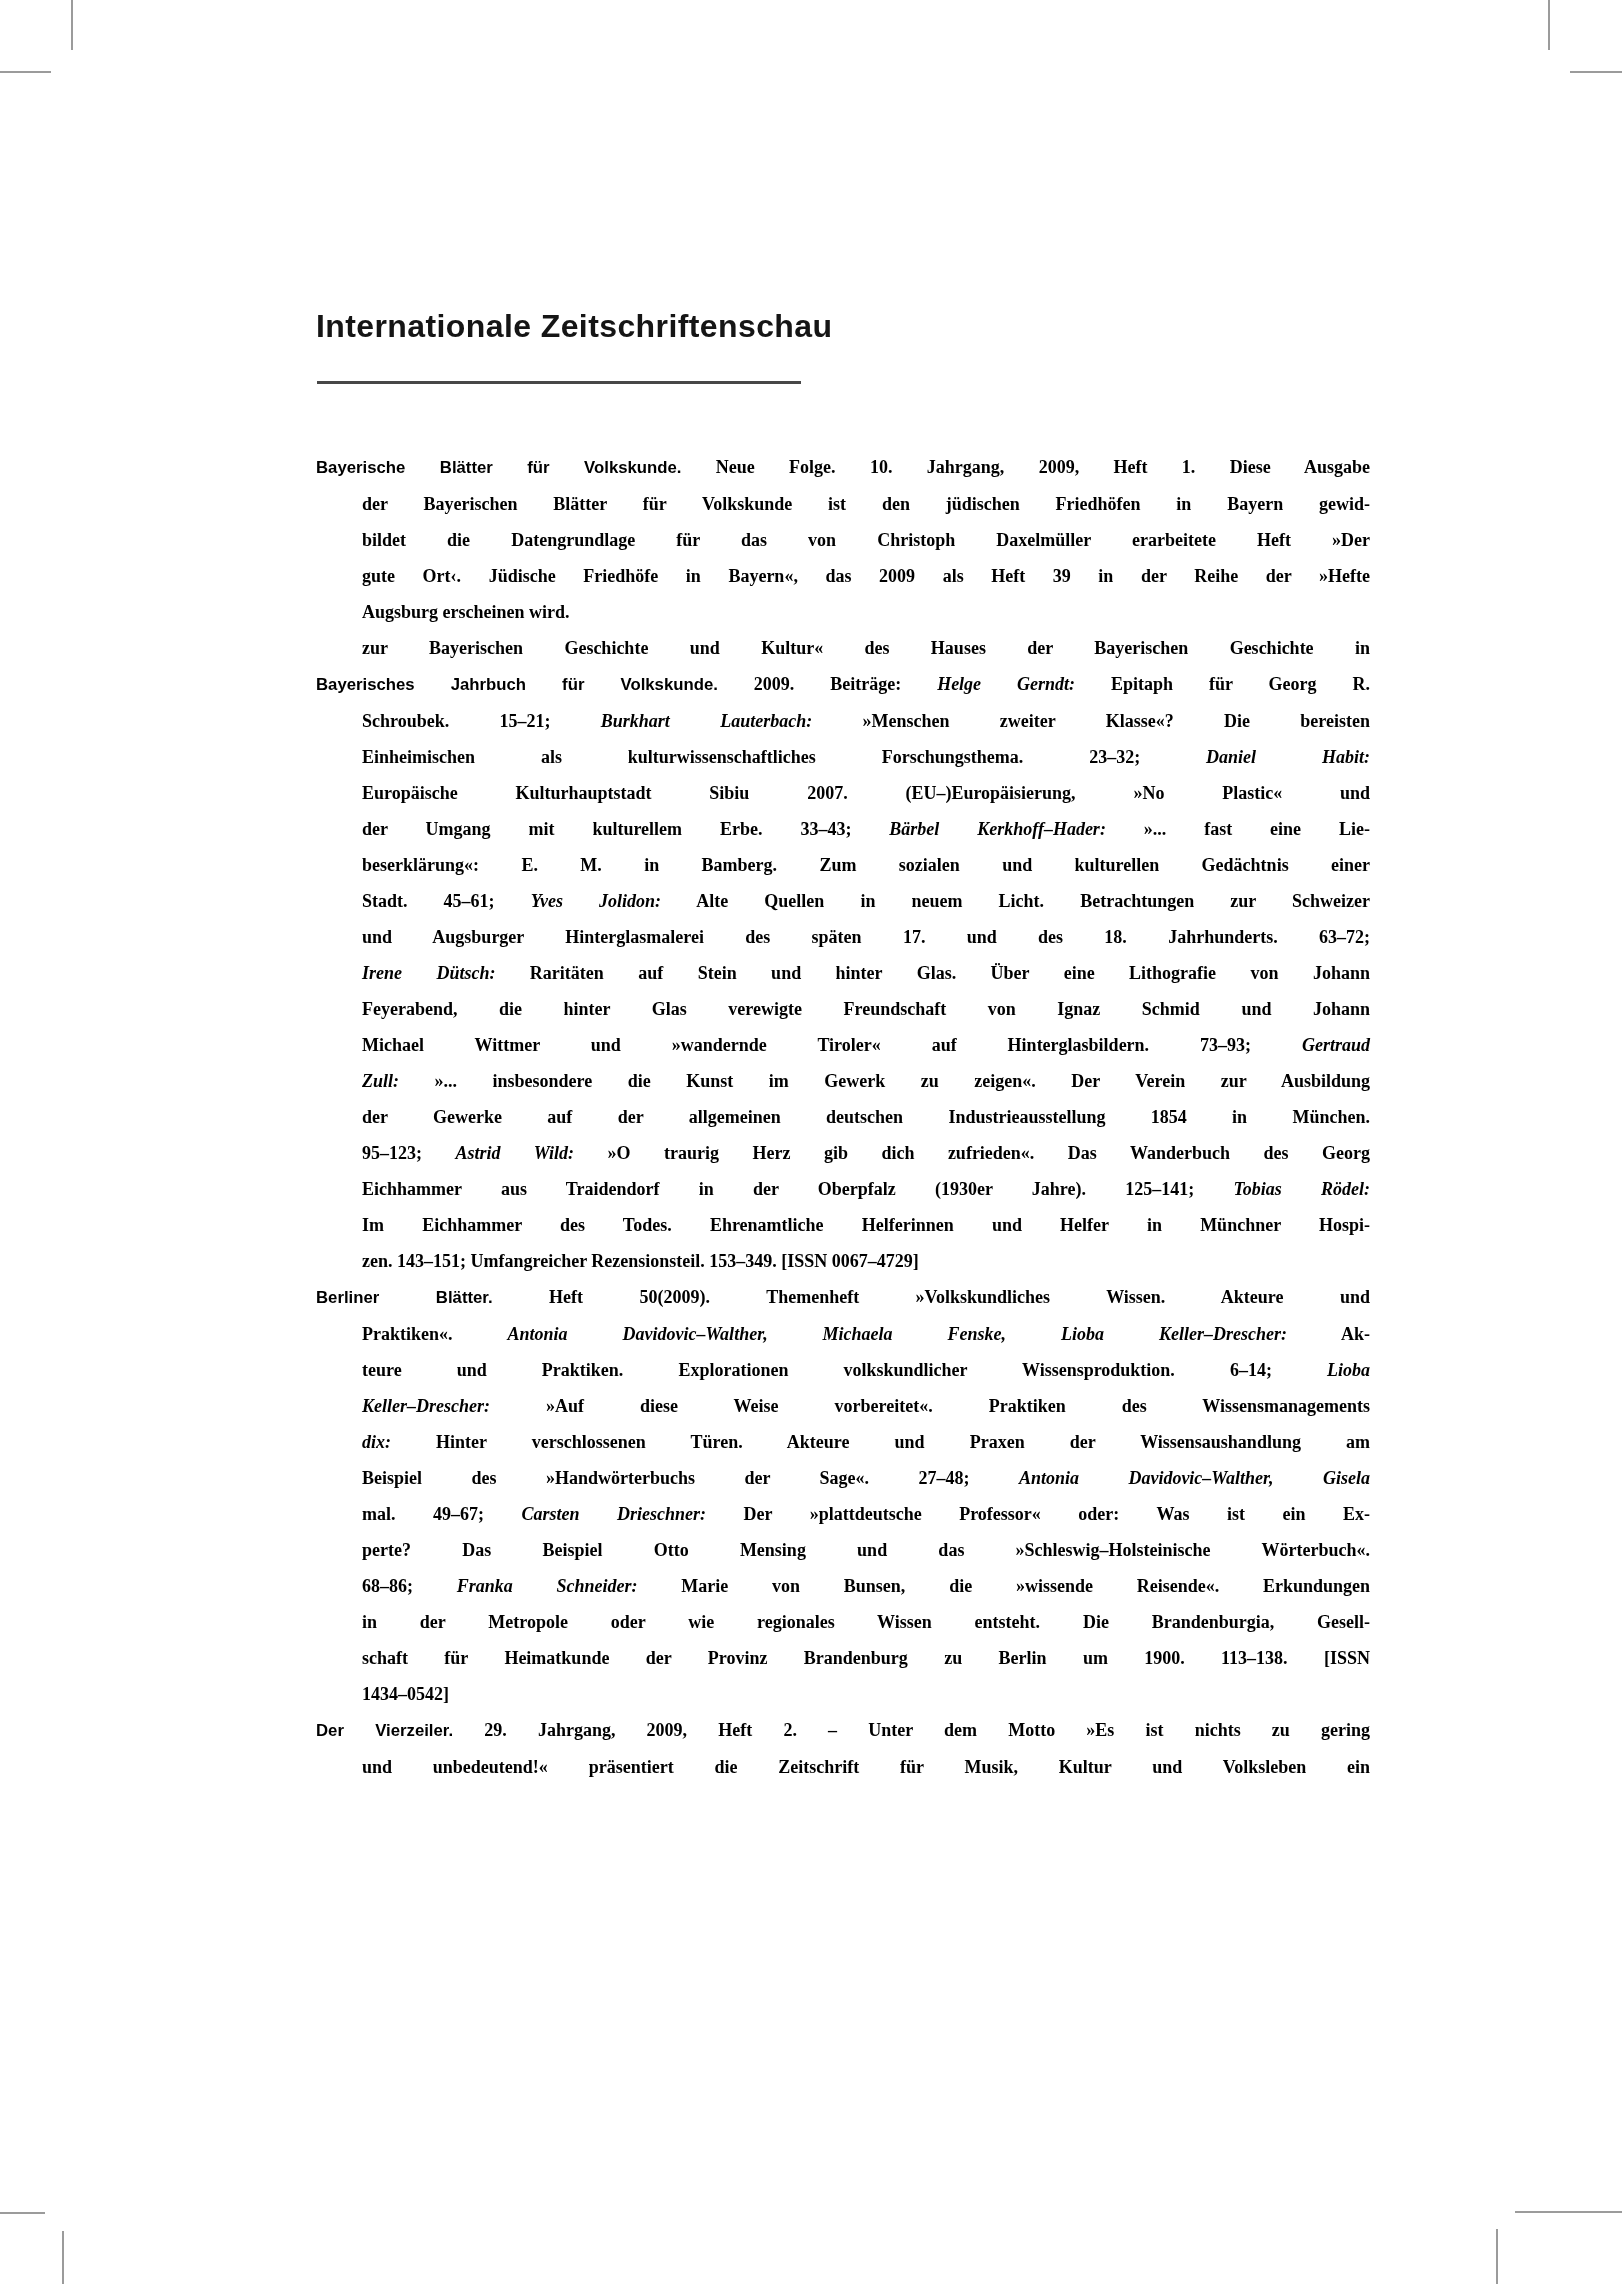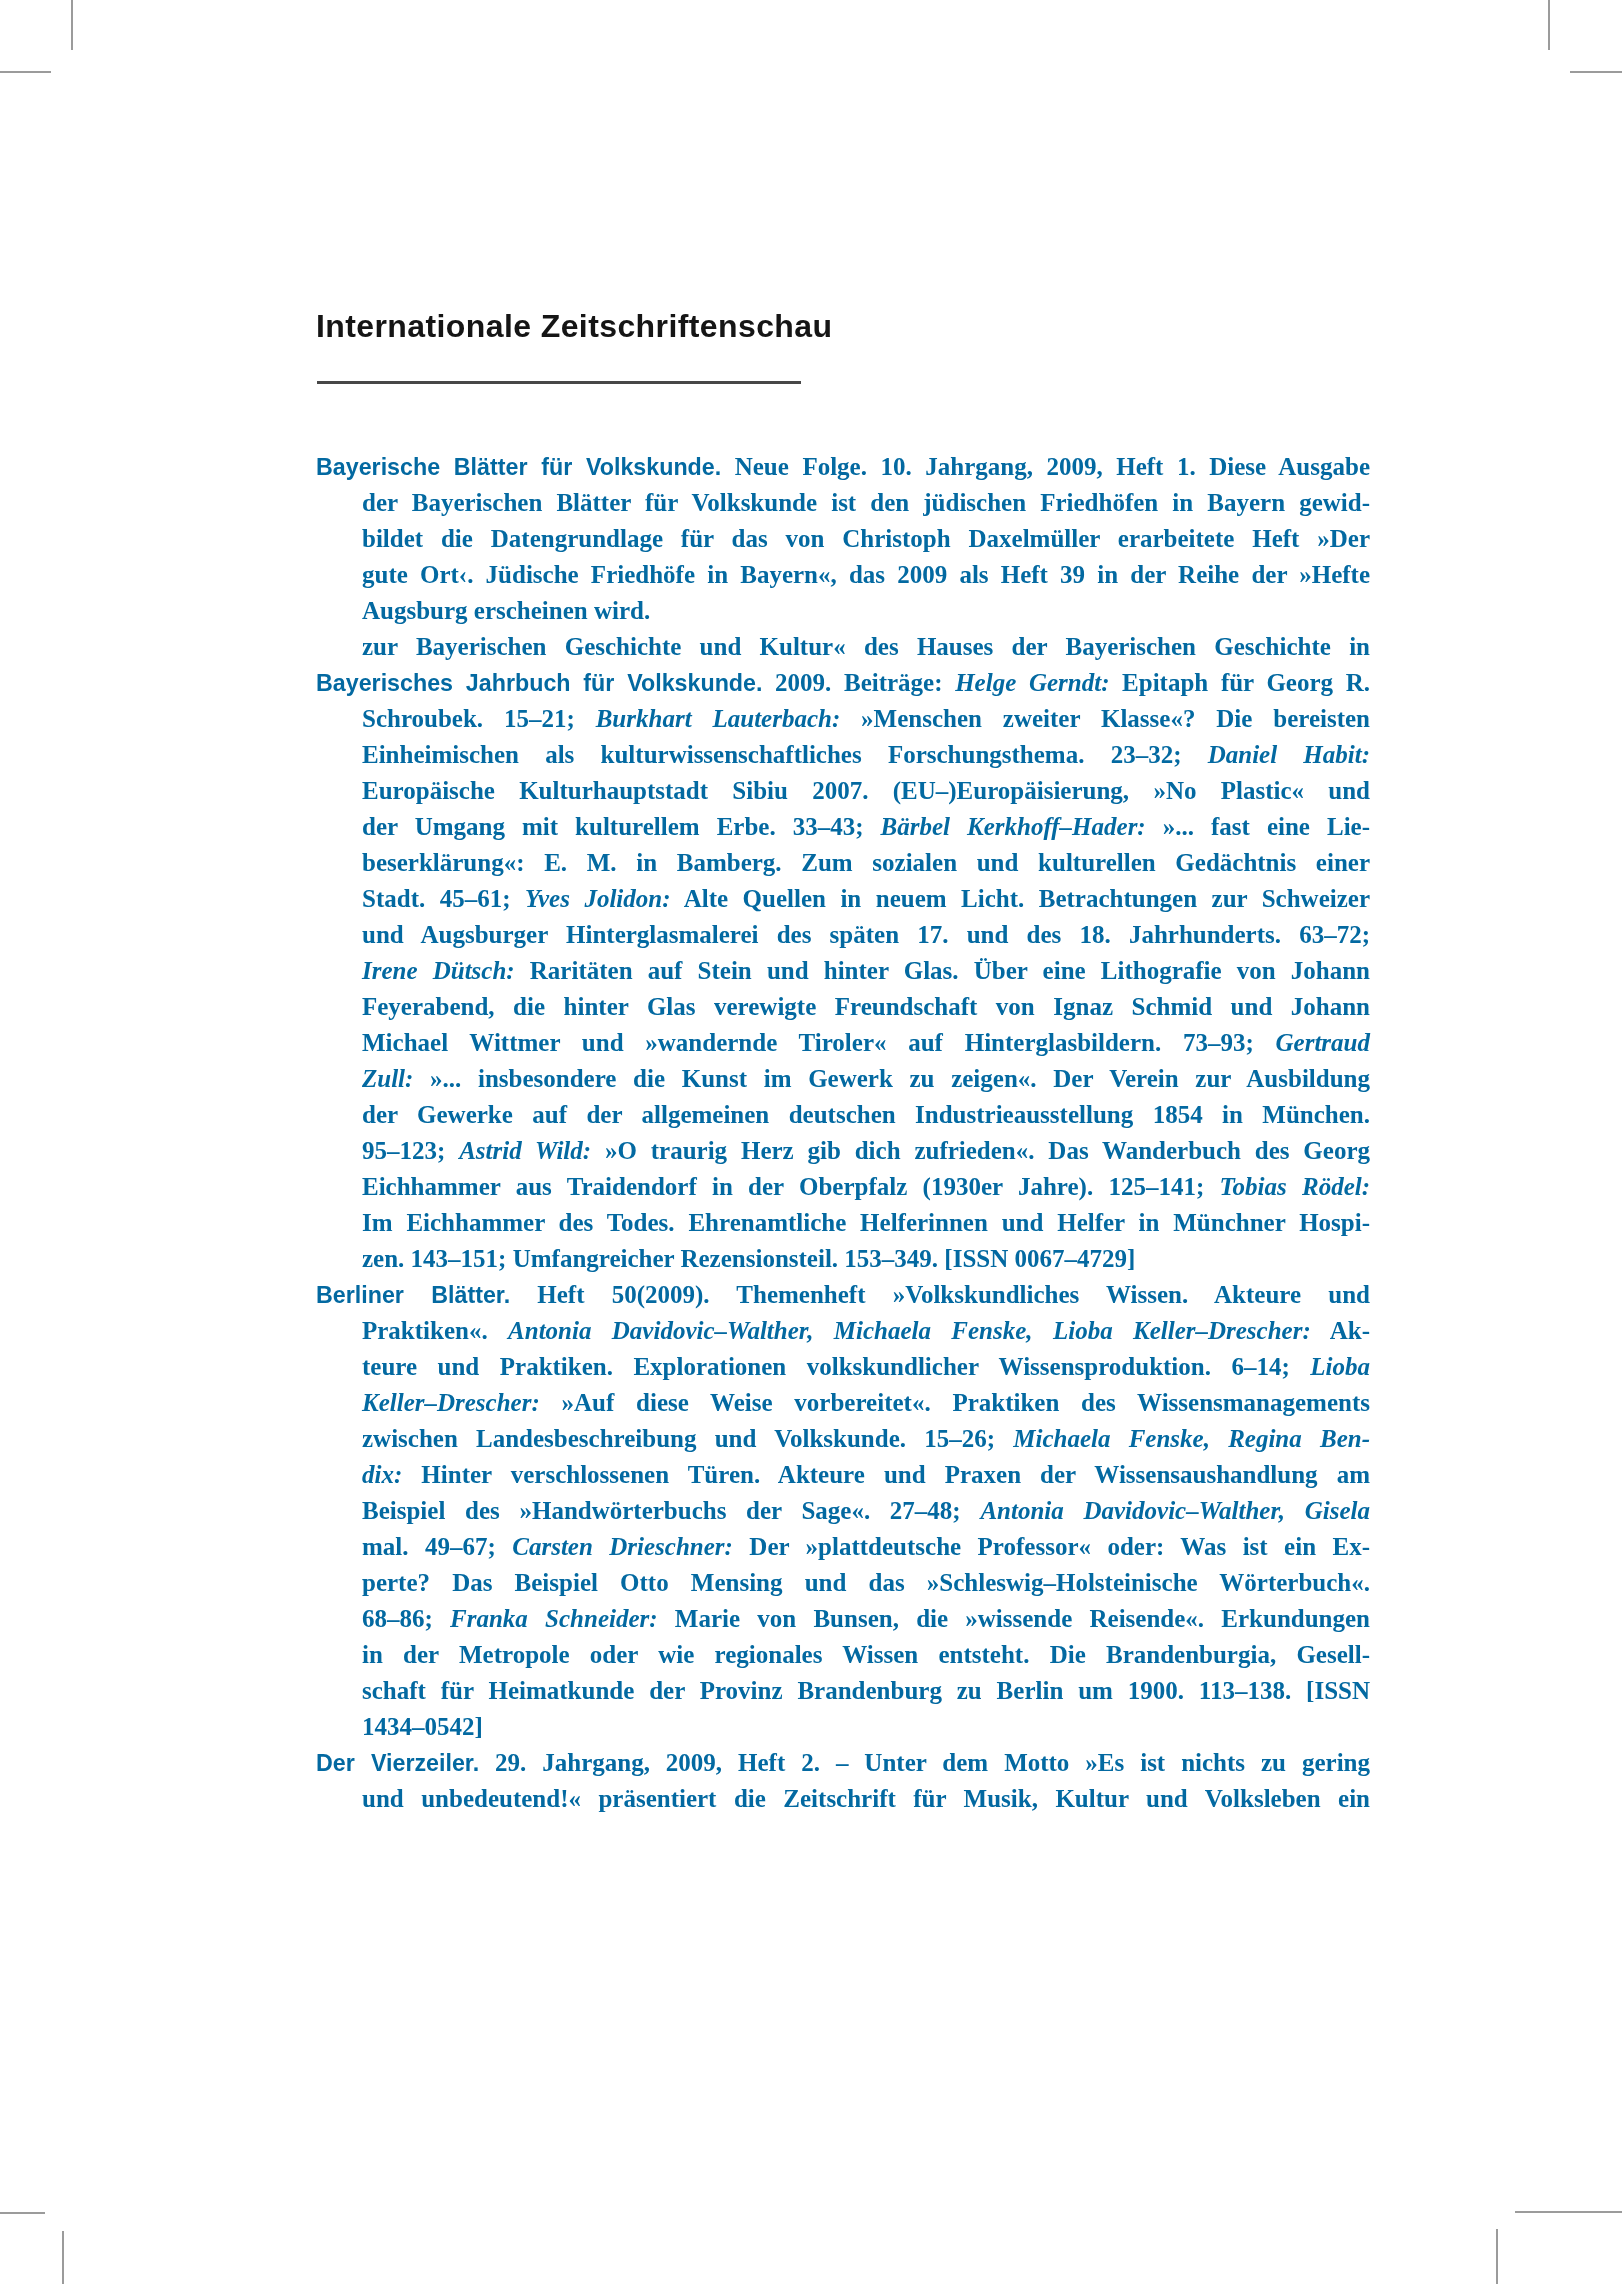--- a/index.html
+++ b/index.html
@@ -34,22 +34,22 @@
     white-space:nowrap;
   }
   .heading-rule{
     position:absolute;left:317px;top:381px;
     width:484px;height:3.2px;background:#474747;
   }
 
   
   .textblock{
     position:absolute;left:316px;top:449px;width:1054px;
-    font-size:25px;line-height:36px;
-    color:#0369a1;
+    font-size:18px;line-height:36px;
+    color:#000000;
   }
   .entry{margin:0;}
   .line{text-align:justify;text-align-last:left;}
   .line.just{text-align-last:justify;}
   .line.cont{padding-left:46px;}
   .seg-title{font-family:"Liberation Sans", sans-serif;font-size:0.93em;}
   .seg-italic{font-style:italic;}
 </style>
 </head>
 <body>
@@ -94,21 +94,20 @@
         <div class="line cont just"><span class="seg-plain">95–123; </span><span class="seg-italic">Astrid Wild:</span><span class="seg-plain"> »O traurig Herz gib dich zufrieden«. Das Wanderbuch des Georg</span></div>
         <div class="line cont just"><span class="seg-plain">Eichhammer aus Traidendorf in der Oberpfalz (1930er Jahre). 125–141; </span><span class="seg-italic">Tobias Rödel:</span></div>
         <div class="line cont just"><span class="seg-plain">Im Eichhammer des Todes. Ehrenamtliche Helferinnen und Helfer in Münchner Hospi-</span></div>
         <div class="line cont"><span class="seg-plain">zen. 143–151; Umfangreicher Rezensionsteil. 153–349. [ISSN 0067–4729]</span></div>
       </div>
       <div class="entry">
         <div class="line first just"><span class="seg-title">Berliner Blätter.</span><span class="seg-plain"> Heft 50(2009). Themenheft »Volkskundliches Wissen. Akteure und</span></div>
         <div class="line cont just"><span class="seg-plain">Praktiken«. </span><span class="seg-italic">Antonia Davidovic–Walther, Michaela Fenske, Lioba Keller–Drescher:</span><span class="seg-plain"> Ak-</span></div>
         <div class="line cont just"><span class="seg-plain">teure und Praktiken. Explorationen volkskundlicher Wissensproduktion. 6–14; </span><span class="seg-italic">Lioba</span></div>
         <div class="line cont just"><span class="seg-italic">Keller–Drescher:</span><span class="seg-plain"> »Auf diese Weise vorbereitet«. Praktiken des Wissensmanagements</span></div>
-        <div class="line cont just"><span class="seg-plain">zwischen Landesbeschreibung und Volkskunde. 15–26; </span><span class="seg-italic">Michaela Fenske, Regina Ben-</span></div>
         <div class="line cont just"><span class="seg-italic">dix:</span><span class="seg-plain"> Hinter verschlossenen Türen. Akteure und Praxen der Wissensaushandlung am</span></div>
         <div class="line cont just"><span class="seg-plain">Beispiel des »Handwörterbuchs der Sage«. 27–48; </span><span class="seg-italic">Antonia Davidovic–Walther, Gisela</span></div>
         <div class="line cont just"><span class="seg-plain">mal. 49–67; </span><span class="seg-italic">Carsten Drieschner:</span><span class="seg-plain"> Der »plattdeutsche Professor« oder: Was ist ein Ex-</span></div>
         <div class="line cont just"><span class="seg-plain">perte? Das Beispiel Otto Mensing und das »Schleswig–Holsteinische Wörterbuch«.</span></div>
         <div class="line cont just"><span class="seg-plain">68–86; </span><span class="seg-italic">Franka Schneider:</span><span class="seg-plain"> Marie von Bunsen, die »wissende Reisende«. Erkundungen</span></div>
         <div class="line cont just"><span class="seg-plain">in der Metropole oder wie regionales Wissen entsteht. Die Brandenburgia, Gesell-</span></div>
         <div class="line cont just"><span class="seg-plain">schaft für Heimatkunde der Provinz Brandenburg zu Berlin um 1900. 113–138. [ISSN</span></div>
         <div class="line cont"><span class="seg-plain">1434–0542]</span></div>
       </div>
       <div class="entry">

